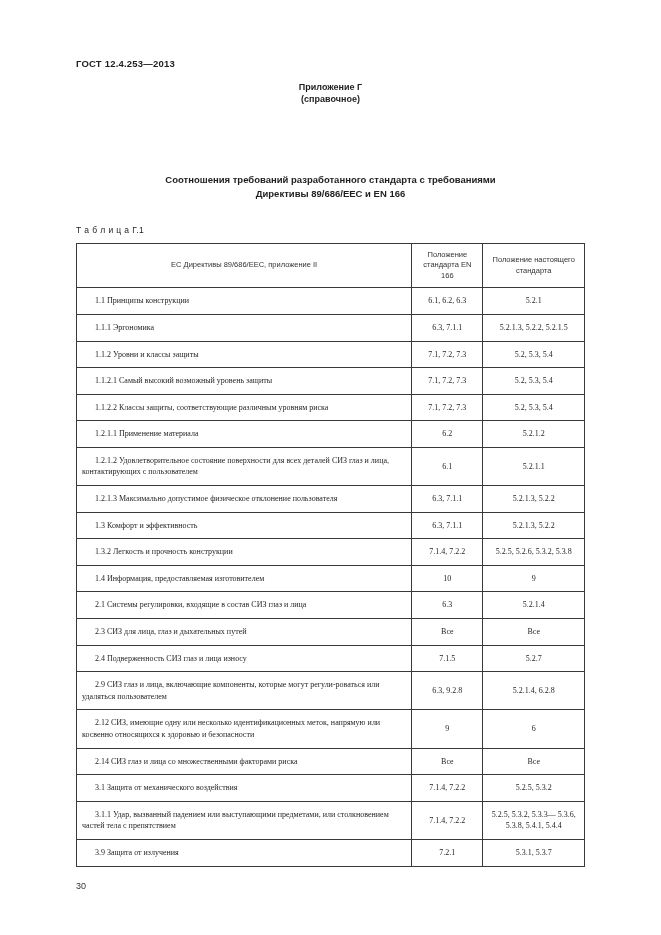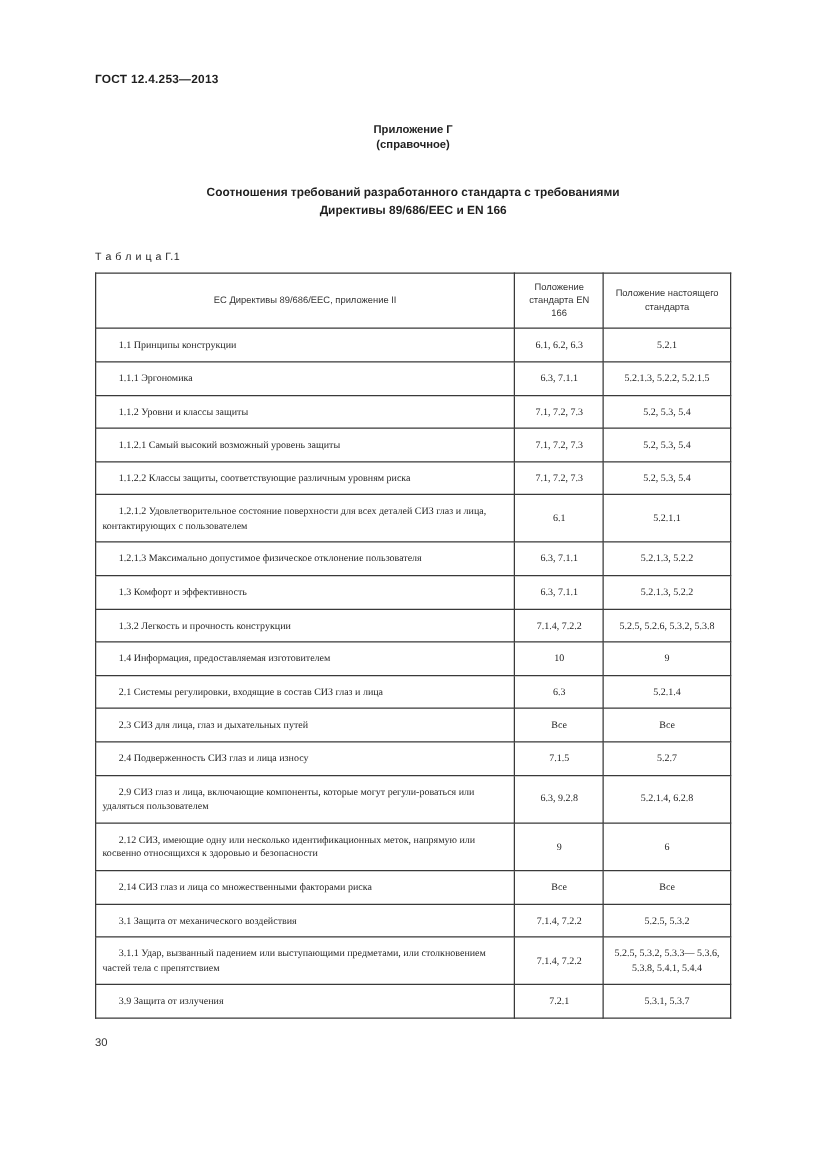--- a/index.html
+++ b/index.html
@@ -15,30 +15,30 @@
     padding: 58px 76px 0 76px;
     position: relative;
   }
   .doc-number {
     font-weight: bold;
     font-size: 9.5px;
     letter-spacing: 0.2px;
   }
   .appendix-block {
     text-align: center;
-    margin-top: 28px;
+    margin-top: 12px;
     line-height: 1.35;
   }
   .appendix-title, .appendix-subtitle {
     font-weight: bold;
     font-size: 9px;
   }
   .main-title {
     text-align: center;
-    margin-top: 27px;
+    margin-top: 68px;
     font-weight: bold;
     font-size: 9.5px;
     line-height: 1.45;
   }
   .table-label {
     margin-top: 24px;
     font-size: 8.5px;
     letter-spacing: 0.4px;
   }
   table.std-table {
@@ -138,20 +138,25 @@
           <td class="cell-left">1.1.2.1 Самый высокий возможный уровень защиты</td>
           <td class="cell-center">7.1, 7.2, 7.3</td>
           <td class="cell-center">5.2, 5.3, 5.4</td>
         </tr>
         <tr>
           <td class="cell-left">1.1.2.2 Классы защиты, соответствующие различным уровням риска</td>
           <td class="cell-center">7.1, 7.2, 7.3</td>
           <td class="cell-center">5.2, 5.3, 5.4</td>
         </tr>
         <tr>
+          <td class="cell-left">1.2.1.1 Применение материала</td>
+          <td class="cell-center">6.2</td>
+          <td class="cell-center">5.2.1.2</td>
+        </tr>
+        <tr>
           <td class="cell-left">1.2.1.2 Удовлетворительное состояние поверхности для всех деталей СИЗ глаз и лица, контактирующих с пользователем</td>
           <td class="cell-center">6.1</td>
           <td class="cell-center">5.2.1.1</td>
         </tr>
         <tr>
           <td class="cell-left">1.2.1.3 Максимально допустимое физическое отклонение пользователя</td>
           <td class="cell-center">6.3, 7.1.1</td>
           <td class="cell-center">5.2.1.3, 5.2.2</td>
         </tr>
         <tr>

